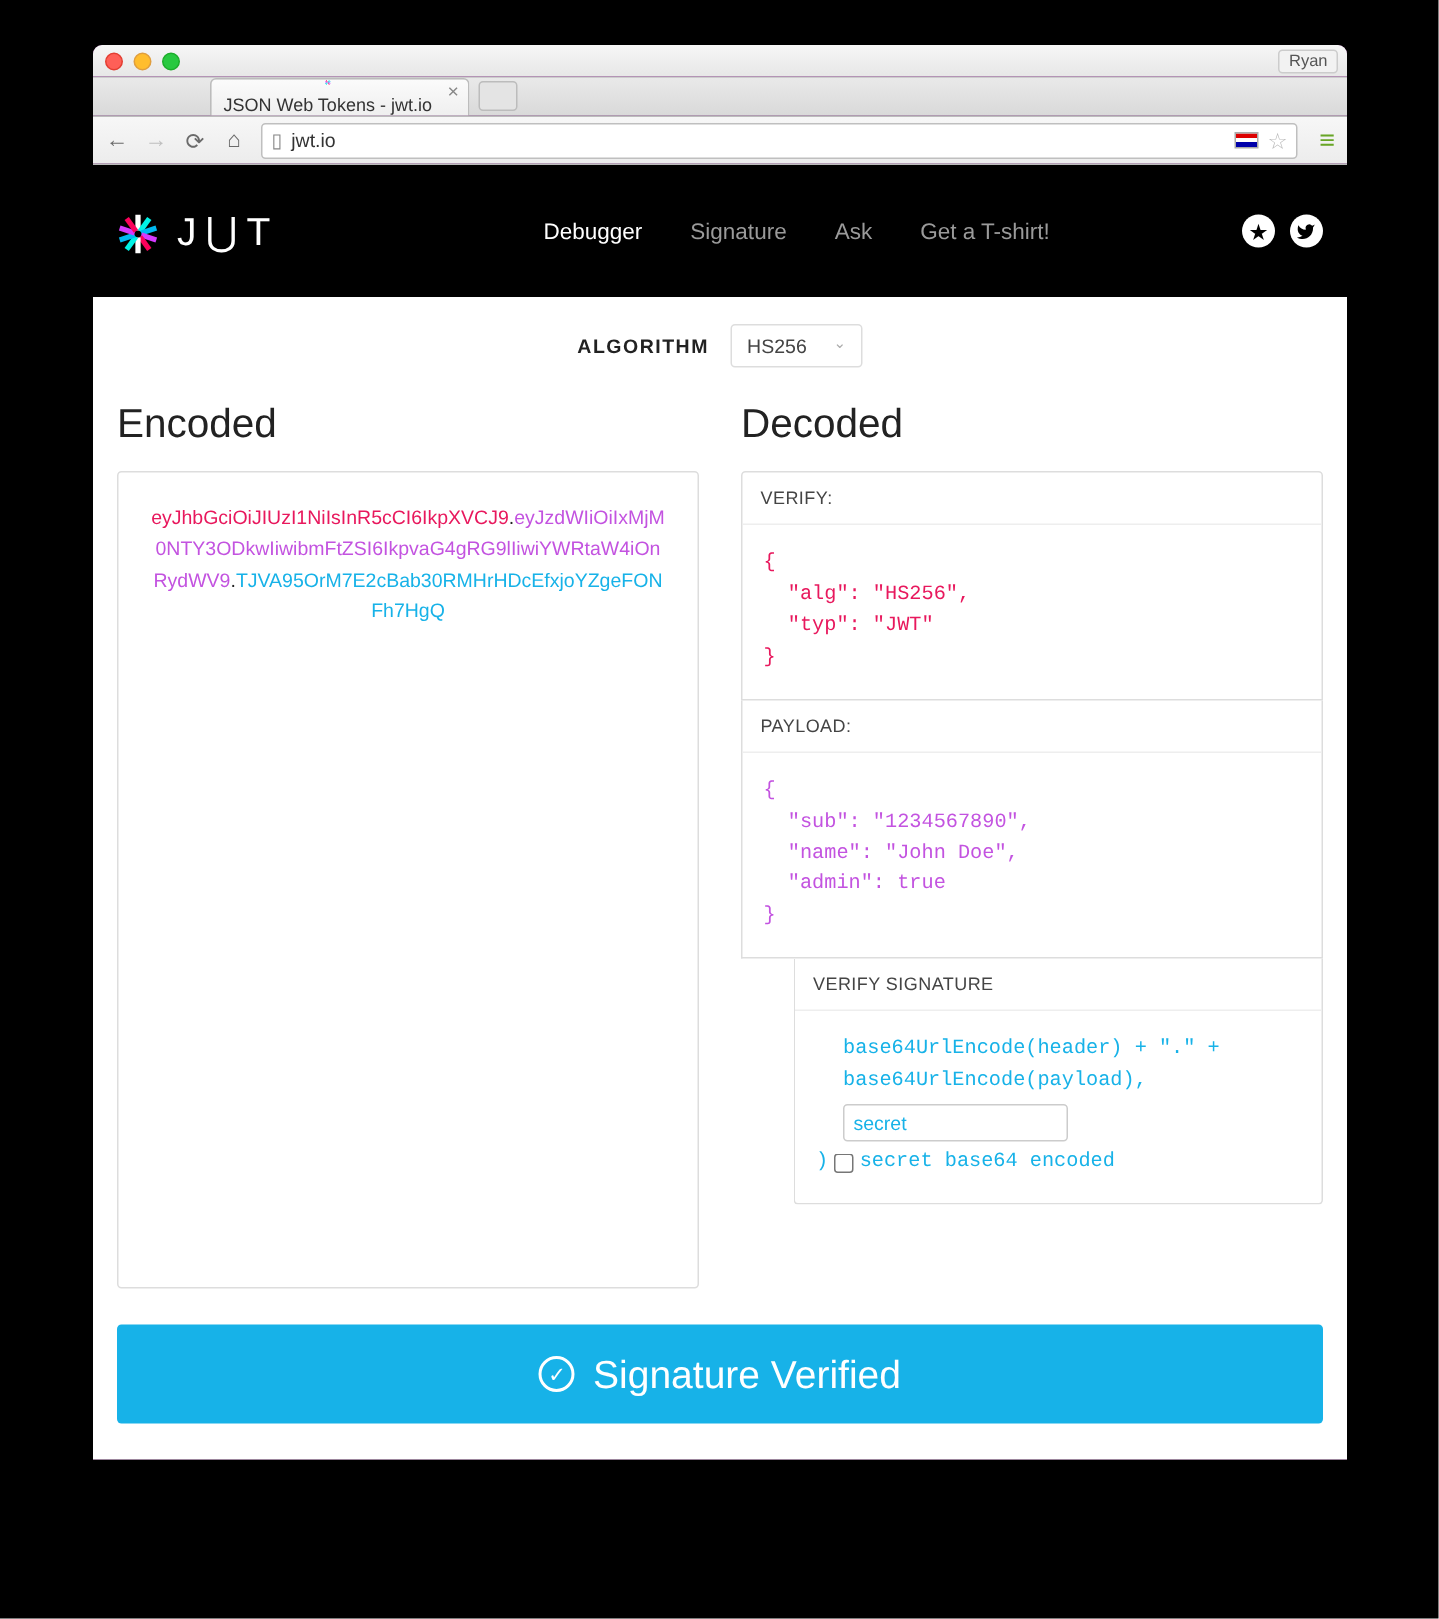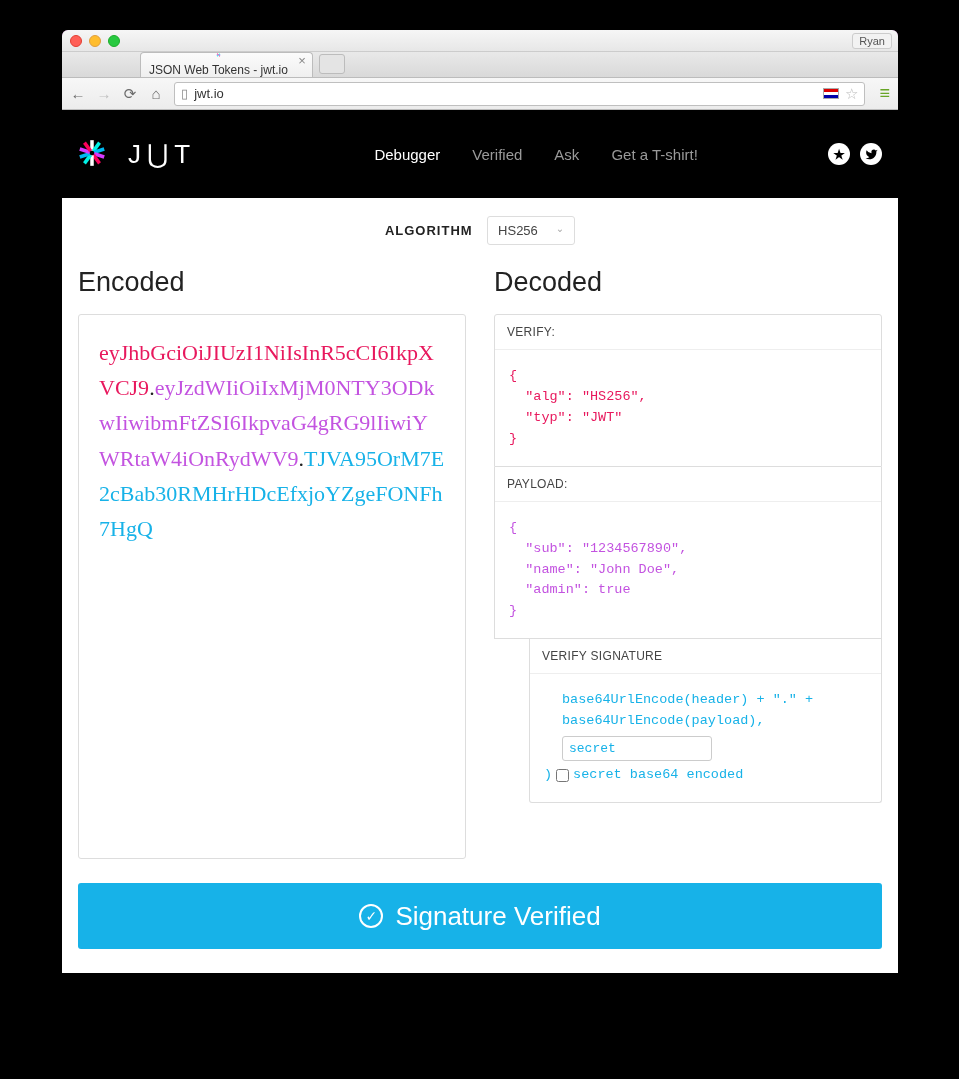--- a/index.html
+++ b/index.html
@@ -71,63 +71,63 @@
     font-size:13px;color:#333;
   }
   .flag{width:16px;height:11px;background:linear-gradient(#d00 33%,#fff 33% 66%,#00a 66%);border:1px solid #aaa;}
   .star{color:#bbb;font-size:15px;}
   .hamburger{color:#68a526;font-size:18px;margin-left:4px;}
   .blackbar{
     background:#000;color:#fff;height:88px;
     display:flex;align-items:center;justify-content:space-between;
     padding:0 16px;
   }
-  .logo-wrap{display:flex;align-items:flex-start;gap:22px;}
+  .logo-wrap{display:flex;align-items:flex-end;gap:12px;}
   .logo-text{font-size:26px;font-weight:300;letter-spacing:6px;}
   .navlinks{display:flex;gap:32px;font-size:15px;}
   .navlinks a{color:#9a9a9a;text-decoration:none;}
   .navlinks a.active{color:#fff;font-weight:500;margin-left:48px;}
   .social{display:flex;gap:10px;}
   .social-ico{width:22px;height:22px;border-radius:50%;background:#fff;color:#000;
     display:flex;align-items:center;justify-content:center;font-size:13px;font-weight:bold;}
   .page{background:#fff;padding:18px 16px 24px;}
   .algo-row{text-align:center;margin-bottom:22px;}
   .algo-label{font-size:13px;font-weight:700;letter-spacing:1px;color:#222;margin-right:10px;}
   .algo-select{
     display:inline-flex;align-items:flex-start;justify-content:space-between;
     border:1px solid #ddd;border-radius:3px;padding:6px 10px;width:88px;
     font-size:13px;color:#444;background:#fff;
   }
   .columns{display:flex;gap:28px;}
   .col{flex:1;}
   .col h2{font-size:27px;font-weight:400;color:#222;margin-bottom:16px;}
   .panel{border:1px solid #ddd;border-radius:3px;}
   .encoded-box{
-    padding:20px;font-family:Liberation Serif, serif;
-    font-size:22px;line-height:1.6;word-break:break-all;min-height:545px;
+    padding:20px;font-family:Liberation Sans, sans-serif;
+    font-size:13px;line-height:1.6;word-break:break-all;min-height:545px;text-align:center;
   }
   .seg-h{color:#e8185d;}
   .seg-p{color:#c353e0;}
   .seg-s{color:#17b2e8;}
   .dot{color:#222;}
   .section-head{
     font-size:12px;color:#444;padding:10px 12px;border-bottom:1px solid #eee;
     font-weight:400;letter-spacing:.3px;
   }
   .section-body{
     padding:16px 14px;font-family:"Menlo","Courier New",monospace;
     font-size:13.5px;line-height:1.55;
   }
   .hdr-json{color:#e8185d;}
   .pl-json{color:#c353e0;}
   .sig-body{color:#17b2e8;}
   .sig-body .indent{padding-left:18px;display:block;}
   .secret-input{
     border:1px solid #ccc;border-radius:3px;padding:4px 6px;
-    font-family:Liberation Mono, monospace;font-size:13px;color:#17b2e8;width:150px;
+    font-family:Liberation Sans, sans-serif;font-size:13px;color:#17b2e8;width:150px;
     margin:4px 0;
   }
   .chk-row{display:flex;align-items:center;gap:4px;}
   .verify-btn{
     margin-top:24px;background:#17b2e8;color:#fff;
     height:66px;border-radius:3px;display:flex;align-items:center;
     justify-content:center;gap:12px;font-size:26px;
   }
   .verify-ico{
     width:24px;height:24px;border:2px solid #fff;border-radius:50%;
@@ -202,21 +202,21 @@
           <rect x="-1.5" y="-11" width="3" height="9" fill="#00f2e6" transform="rotate(216)"></rect>
           <rect x="-1.5" y="-11" width="3" height="9" fill="#00b9f1" transform="rotate(252)"></rect>
           <rect x="-1.5" y="-11" width="3" height="9" fill="#d63aff" transform="rotate(288)"></rect>
           <rect x="-1.5" y="-11" width="3" height="9" fill="#fb015b" transform="rotate(324)"></rect>
         </g>
       </svg>
       <span class="logo-text">J⋃T</span>
     </div>
     <div class="navlinks">
       <a class="active">Debugger</a>
-      <a>Verified</a>
+      <a>Signature</a>
       <a>Ask</a>
       <a>Get a T-shirt!</a>
     </div>
     <div class="social">
       <div class="social-ico">★</div>
       <div class="social-ico">
         <svg width="13" height="13" viewBox="0 0 24 24">
             <path fill="#000" d="M23 3a10.9 10.9 0 01-3.14 1.53A4.48 4.48 0 0012 8.5v1A10.66 10.66 0 013 4s-4 9 5 13a11.64 11.64 0 01-7 2c9 5 20 0 20-11.5a4.5 4.5 0 00-.08-.83A7.72 7.72 0 0023 3z"></path>
           </svg>
       </div>

